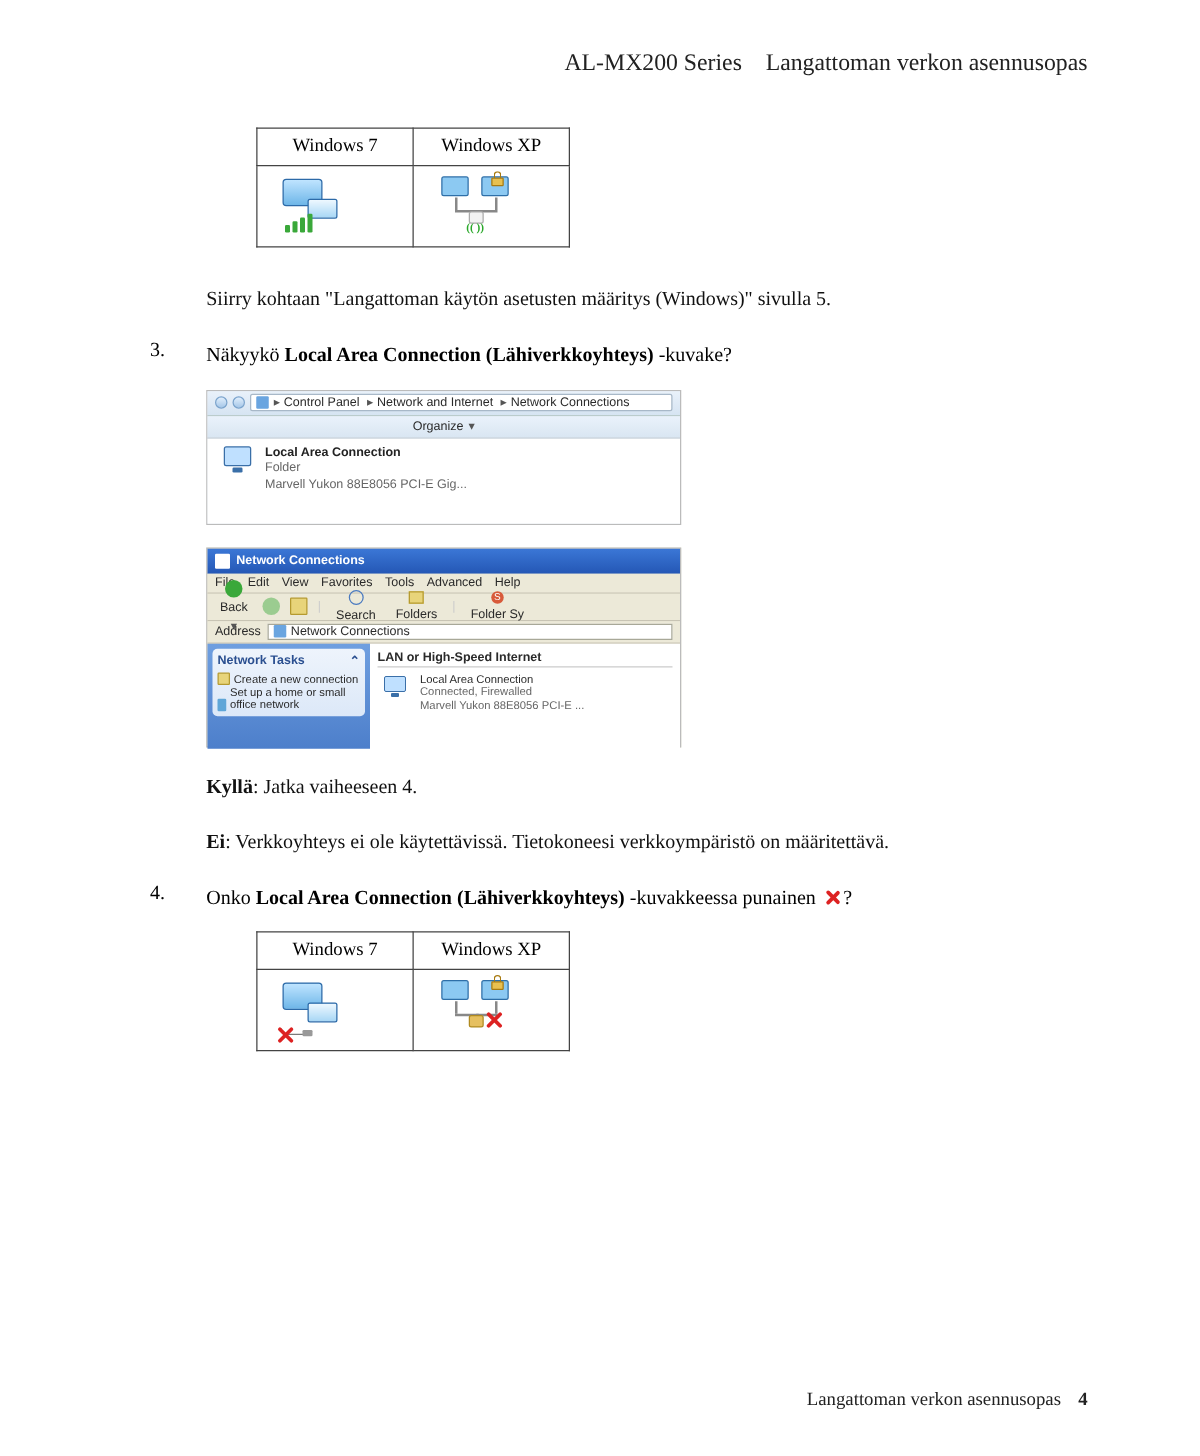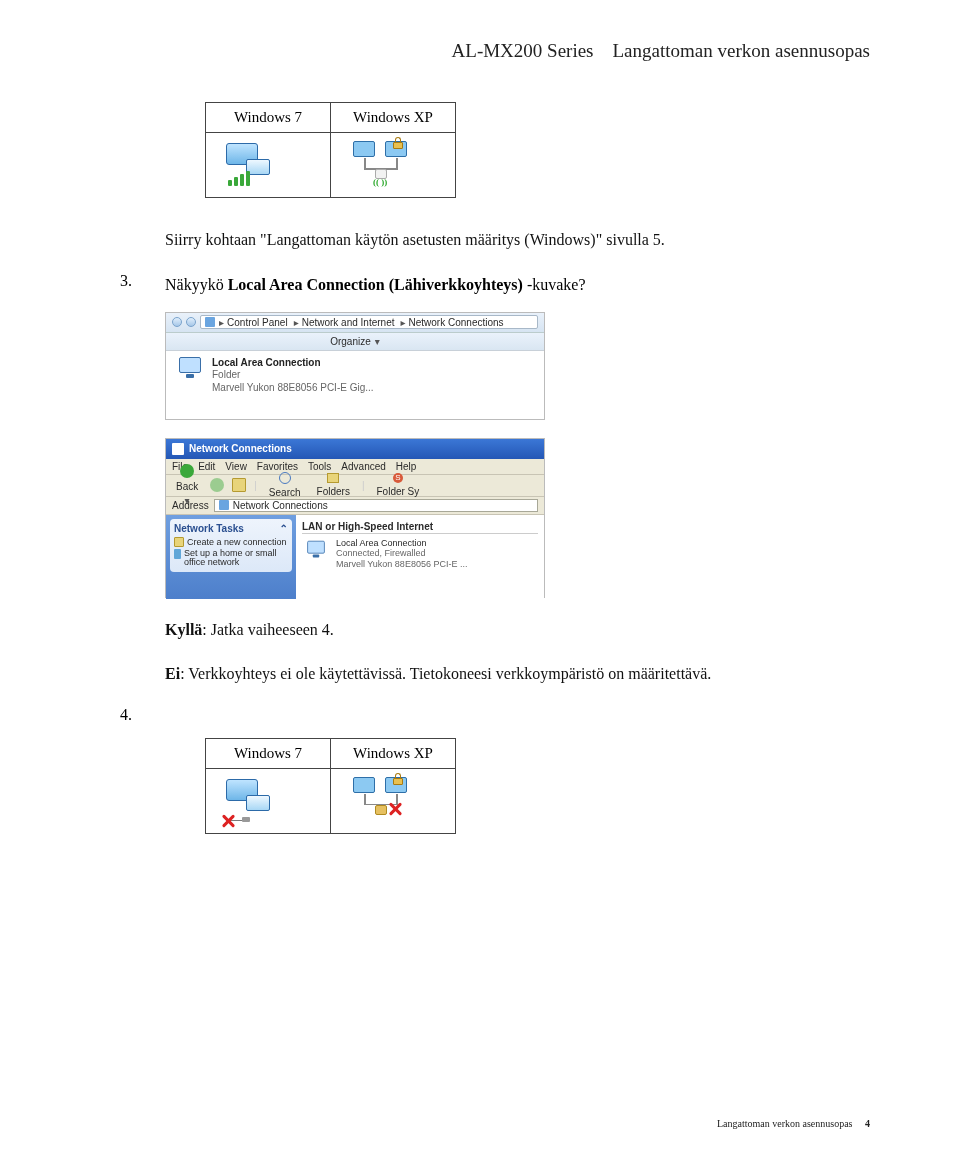--- a/index.html
+++ b/index.html
@@ -207,21 +207,21 @@
   .inline-redx::before,.inline-redx::after{
     content:"";position:absolute;left:6px;top:0;width:2.5px;height:14px;background:#d22;border-radius:2px;
   }
   .inline-redx::before{transform:rotate(45deg);}
   .inline-redx::after{transform:rotate(-45deg);}
 
   .footer {
     position: absolute;
     bottom: 36px;
     right: 90px;
-    font-size: 10px;
+    font-size: 15px;
     color: #222;
     margin-left: 26px;
   }
   .footer .pnum { font-weight: bold; margin-left: 10px; }
 </style>
 </head>
 <body>
 
 <div class="page">
 
@@ -370,21 +370,21 @@
           <div class="side">
             <div class="panel">
               <div class="hdr">
                   <span>Network Tasks</span>
                   <span>⌃</span>
                 </div>
               <div style="display:flex;gap:3px;align-items:center;font-size:9px;">
                 <span style="width:10px;height:10px;background:#e8d47a;border:1px solid #b59a30;border-radius:1px;"></span>
                 <span>Create a new connection</span>
               </div>
-              <div style="display:flex;gap:3px;align-items:flex-start;font-size:9px;margin-top:2px;">
+              <div style="display:flex;gap:3px;align-items:flex-end;font-size:9px;margin-top:2px;">
                 <span style="width:10px;height:10px;background:#5fa6d8;border-radius:1px;"></span>
                 <span style="line-height:1.1;">Set up a home or small office network</span>
               </div>
             </div>
           </div>
           <div class="right">
             <div class="sect">LAN or High-Speed Internet</div>
             <div class="conn">
               <div class="mini-monitor" style="transform:scale(.8);">
                   <div class="screen"></div>
@@ -406,20 +406,23 @@
     <p class="body-text">
       <span class="bold">Kyllä</span><span>: Jatka vaiheeseen 4.</span>
     </p>
     <p class="body-text">
       <span class="bold">Ei</span><span>: Verkkoyhteys ei ole käytettävissä. Tietokoneesi verkkoympäristö on määritettävä.</span>
     </p>
   </div>
 
   <div class="list-row">
     <div class="list-num">4.</div>
+    <div class="list-body">
+      <span>Onko </span><span class="bold">Local Area Connection (Lähiverkkoyhteys)</span><span> -kuvakkeessa punainen </span><span class="inline-redx"></span><span>?</span>
+    </div>
   </div>
 
 
   <table class="os-table" style="margin-top:8px;">
     <tbody>
         <tr>
       <td>Windows 7</td>
       <td>Windows XP</td>
     </tr>
     <tr>

